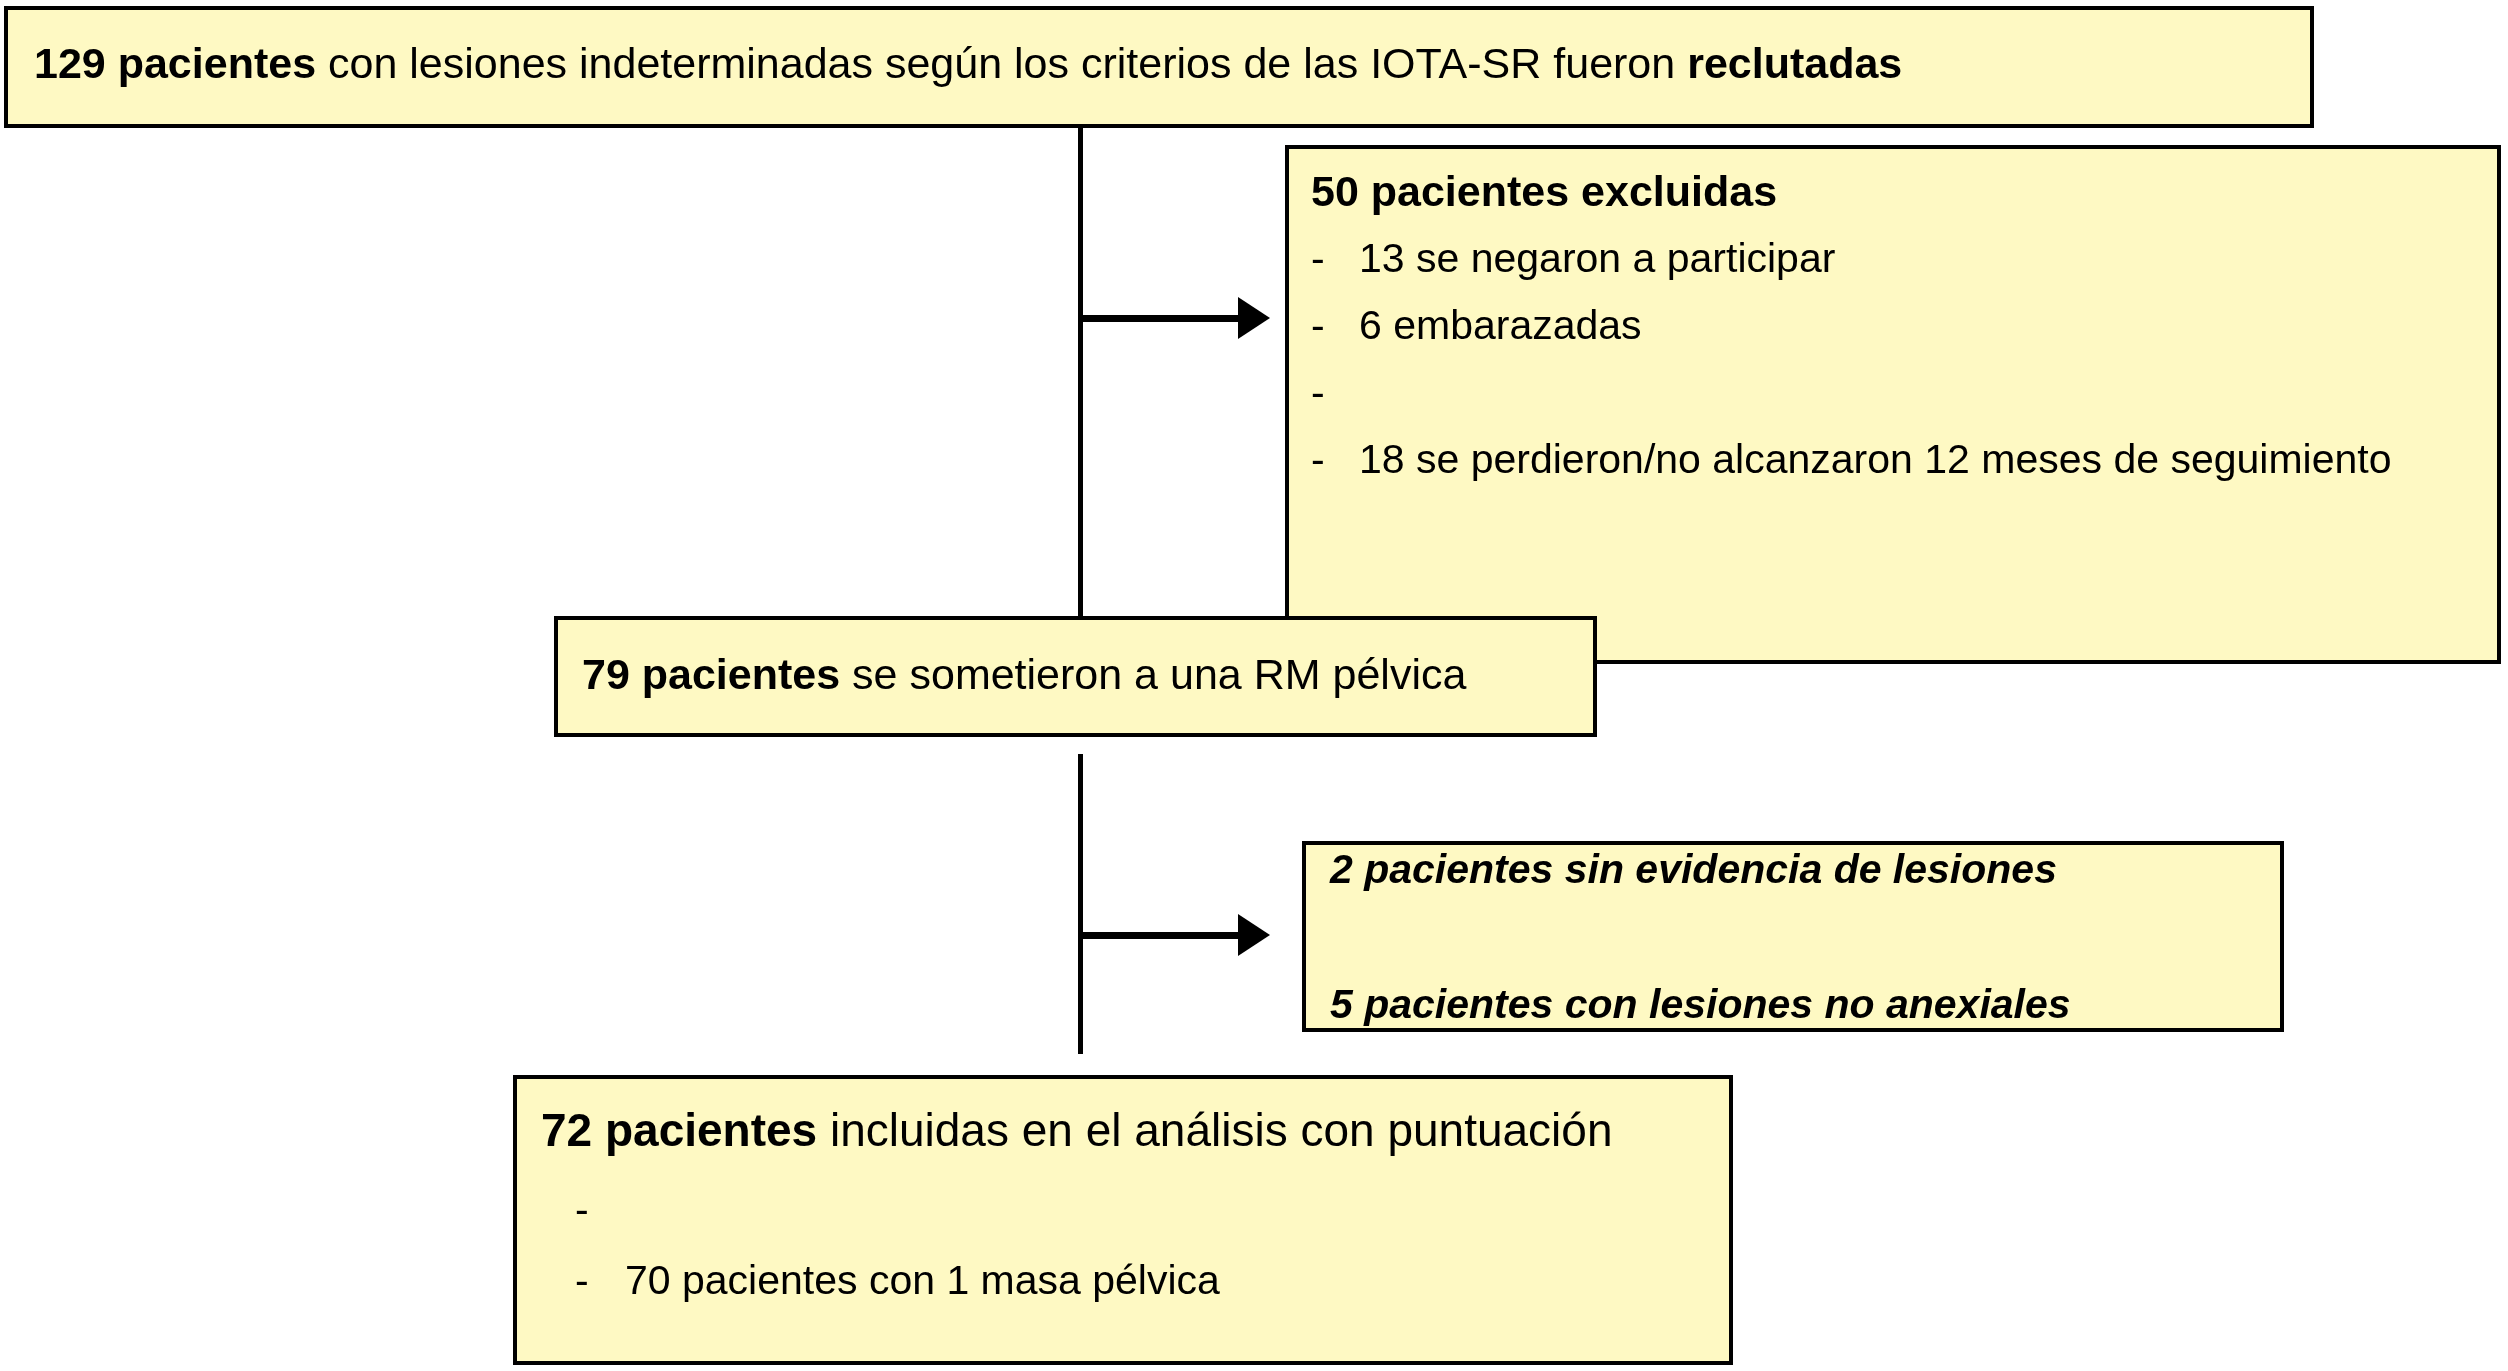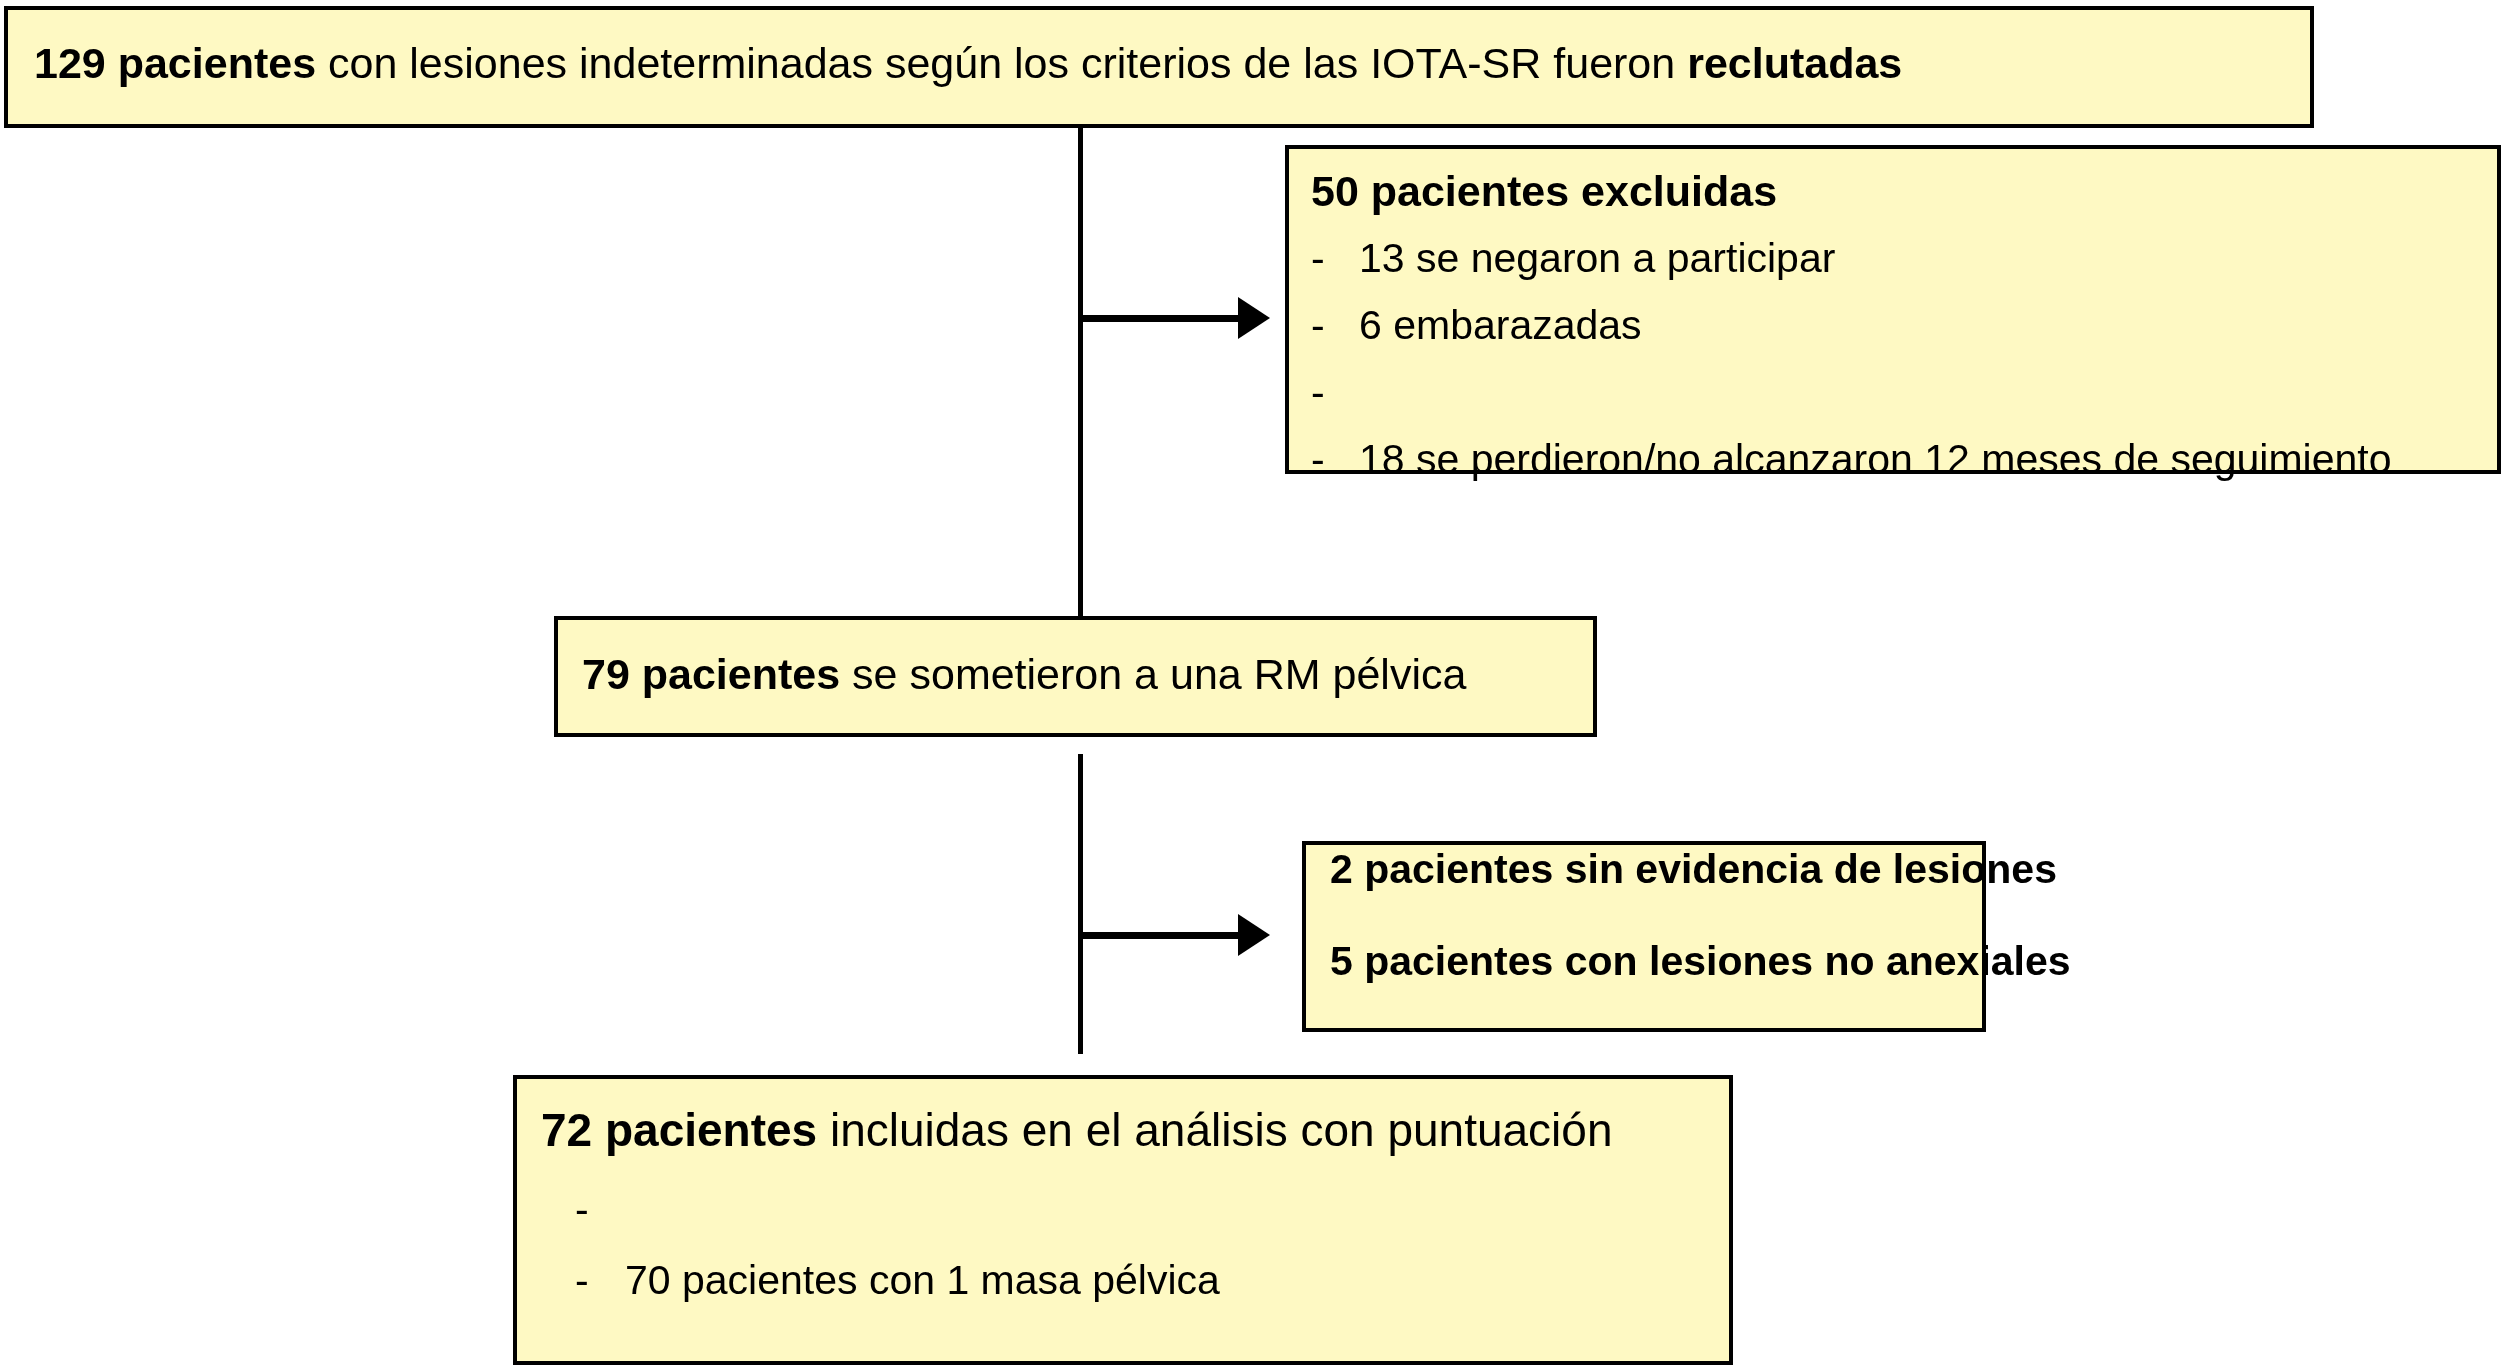--- a/index.html
+++ b/index.html
@@ -54,21 +54,21 @@
     left: 4px; top: 6px; width: 2310px; height: 122px;
   }
   #box-enrolled .txt {
     padding: 0 26px;
     font-size: 43px;
     margin-top: -8px;
   }
 
   
   #box-excluded {
-    left: 1285px; top: 145px; width: 1216px; height: 329px;
+    left: 1285px; top: 145px; width: 1216px; height: 519px;
     justify-content: flex-start;
   }
   #box-excluded .head {
     font-size: 43px;
     font-weight: bold;
     padding: 18px 0 0 22px;
   }
   #box-excluded ul {
     list-style: none;
     margin: 0;
@@ -87,22 +87,23 @@
   }
 
   
   #box-mri {
     left: 554px; top: 616px; width: 1043px; height: 121px; justify-content: center;
   }
   #box-mri .txt { padding: 0 24px; font-size: 43px; margin-top: -4px; }
 
   
   #box-nolesion {
-    left: 1302px; top: 841px; width: 684px; height: 191px;
-    justify-content: flex-start;
+    left: 1302px; top: 841px; width: 982px; height: 191px;
+    justify-content: space-between;
+    font-style: italic;
   }
   #box-nolesion .txt {
     font-size: 41px;
     font-weight: bold;
     padding: 0 24px;
   }
   #box-nolesion .txt.first { margin-bottom: 44px; }
 
   
   #box-included {

